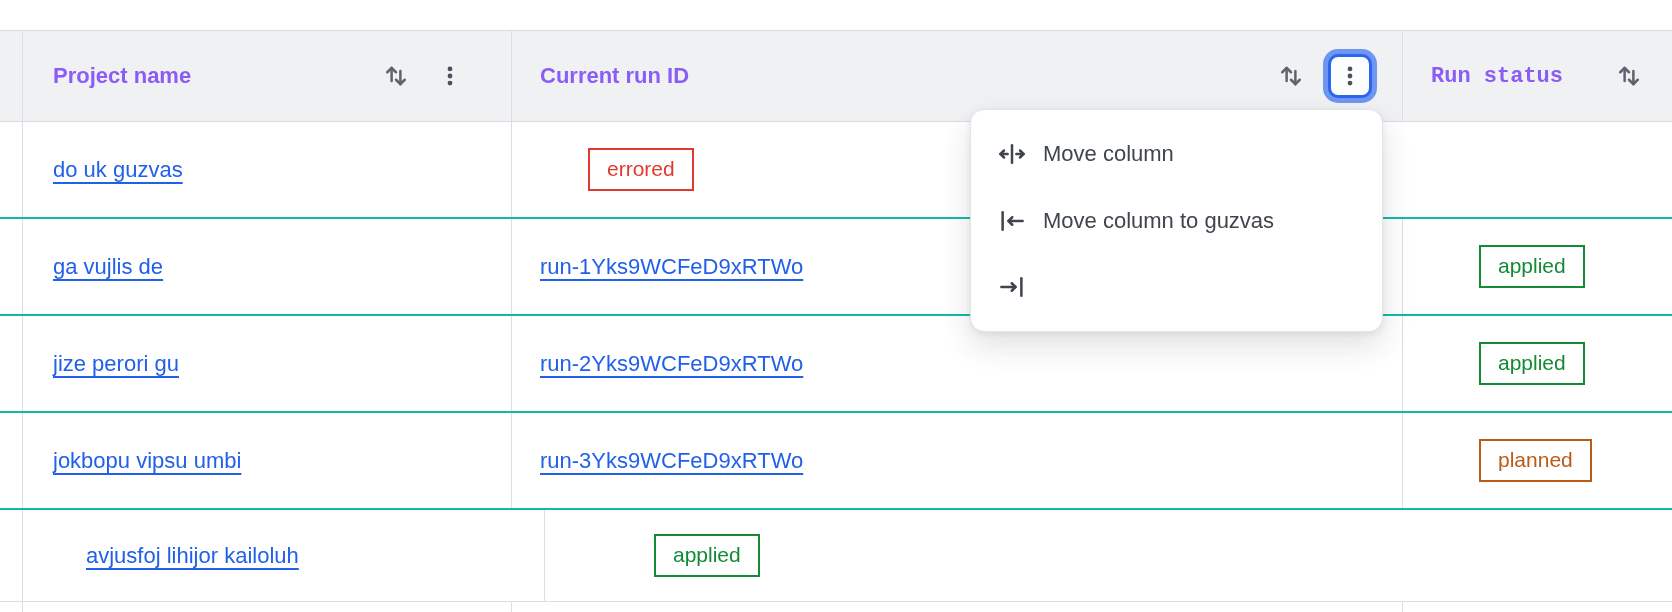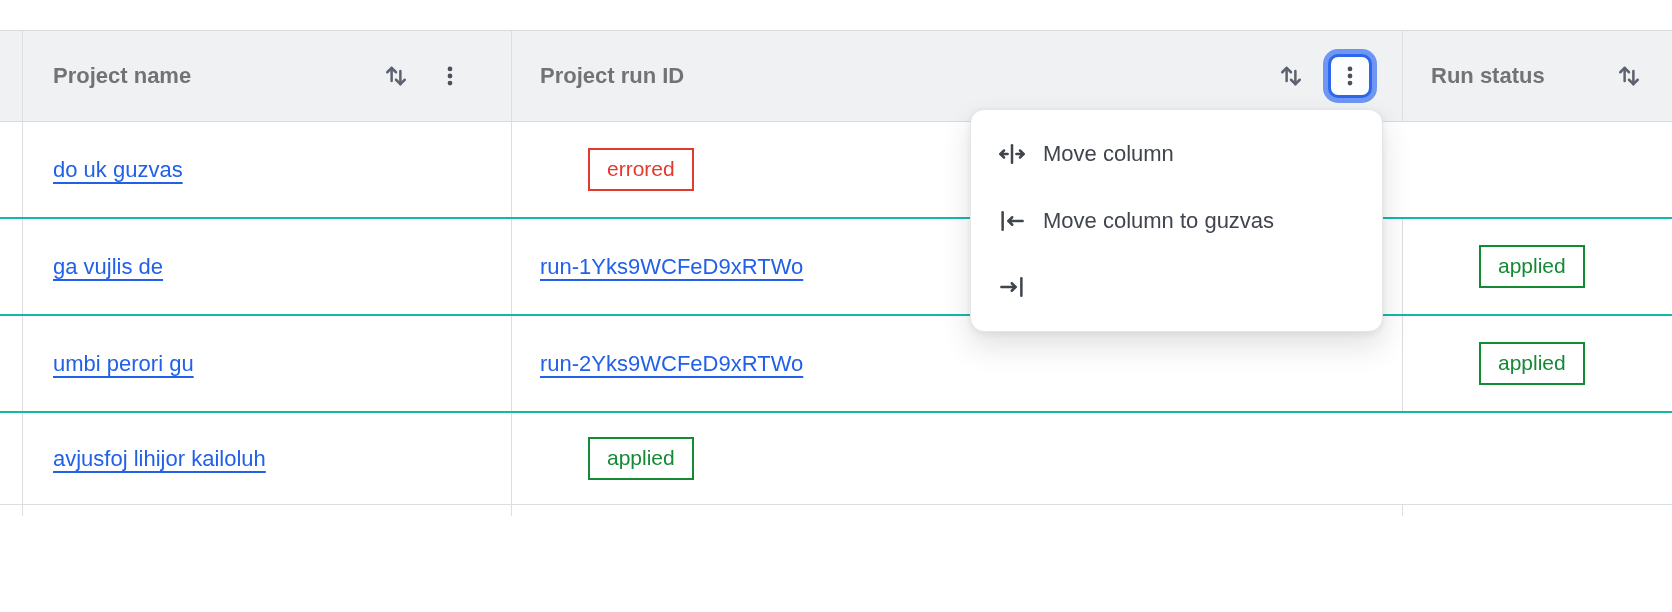--- a/index.html
+++ b/index.html
@@ -25,24 +25,24 @@
     height:91px; background:#f0f1f3;
     border-bottom:1px solid #d8dade;
   }
   .th, .td {
     display:flex; align-items:center;
     border-right:1px solid #dcdee2;
     min-width:0;
   }
   .th:last-child, .td:last-child { border-right:none; }
   .th.stub, .td.stub { padding:0; }
-  .th-label { font-weight:700; font-size:22px; color:#737373; white-space:nowrap;text-align:right; }
+  .th-label { font-weight:700; font-size:22px; color:#8b5cf6; white-space:nowrap;text-align:right; }
   .th.project { padding:0 48px 0 30px; }
   .th.runid   { padding:0 30px 0 28px; }
-  .th.status  { padding:0 28px 0 28px; }
+  .th.status  { padding:0 28px 0 28px;font-family:Liberation Mono, monospace; }
 
   .icon-btn {
     background:none; border:none; cursor:pointer;
     display:flex; align-items:center; justify-content:center;
     padding:0; line-height:0;
   }
   .sort-btn { margin-left:auto; }
   .kebab-btn { margin-left:26px; }
 
   
@@ -51,21 +51,21 @@
     background:#fcfdff;
     border:3px solid #2b66ec;
     border-radius:10px;
     box-shadow:0 0 0 5px #6e96f2;
     display:flex; align-items:center; justify-content:center;
     cursor:pointer; line-height:0;
   }
 
   
   .tbody .tr { height:97px; background:#ffffff; border-bottom:2px solid #14b8a6; }
-  .tbody .tr.short { height:92px; border-bottom:1px solid #dcdee2; }
+  .tbody .tr.short { height:92px; border-bottom:1px solid #dcdee2;gap:33px; }
   .tbody .tr.partial { height:11px; border-bottom:none; }
   .td.project { padding:0 20px 0 30px; }
   .td.runid   { padding:0 20px 0 28px; }
   .td.status  { padding:0 20px 0 28px; }
 
   a.link {
     color:var(--link-color,#2160e8);
     font-size:22px; text-decoration:underline;
     text-underline-offset:5px; text-decoration-thickness:1.5px;
     white-space:nowrap; cursor:pointer;
@@ -129,21 +129,21 @@
             <svg viewBox="0 0 24 24" width="26" height="26" fill="#4b515b">
               <circle cx="12" cy="5.5" r="2.2"></circle>
                 <circle cx="12" cy="12" r="2.2"></circle>
                 <circle cx="12" cy="18.5" r="2.2"></circle>
             </svg>
           </span>
         </button>
       </div>
 
       <div class="th runid">
-        <span class="th-label">Project run ID</span>
+        <span class="th-label">Current run ID</span>
         <button class="icon-btn sort-btn">
           <span>
             <svg viewBox="0 0 24 24" width="30" height="30" fill="none" stroke="#5c636e" stroke-width="2" stroke-linecap="round" stroke-linejoin="round">
               <path d="M8.5 16V5.5"></path>
                 <path d="M5 9l3.5-3.5L12 9"></path>
               <path d="M15.5 8v10.5"></path>
                 <path d="M12 15l3.5 3.5L19 15"></path>
             </svg>
           </span>
         </button>
@@ -191,27 +191,39 @@
     <div class="td runid">
       <a class="link" href="#">run-1Yks9WCFeD9xRTWo</a>
     </div>
     <div class="td status">
       <span class="badge" style="color: rgb(20, 138, 53);">applied</span>
     </div>
   </div>
         <div class="tr">
     <div class="td stub"></div>
     <div class="td project">
-      <a class="link" href="#">umbi perori gu</a>
+      <a class="link" href="#">jize perori gu</a>
     </div>
     <div class="td runid">
       <a class="link" href="#">run-2Yks9WCFeD9xRTWo</a>
     </div>
     <div class="td status">
       <span class="badge" style="color: rgb(20, 138, 53);">applied</span>
+    </div>
+  </div>
+        <div class="tr">
+    <div class="td stub"></div>
+    <div class="td project">
+      <a class="link" href="#">jokbopu vipsu umbi</a>
+    </div>
+    <div class="td runid">
+      <a class="link" href="#">run-3Yks9WCFeD9xRTWo</a>
+    </div>
+    <div class="td status">
+      <span class="badge" style="color: rgb(187, 90, 22);">planned</span>
     </div>
   </div>
         <div class="tr short">
     <div class="td stub"></div>
     <div class="td project">
       <a class="link" href="#">avjusfoj lihijor kailoluh</a>
     </div>
     <div class="td status">
       <span class="badge" style="color: rgb(20, 138, 53);">applied</span>
     </div>

